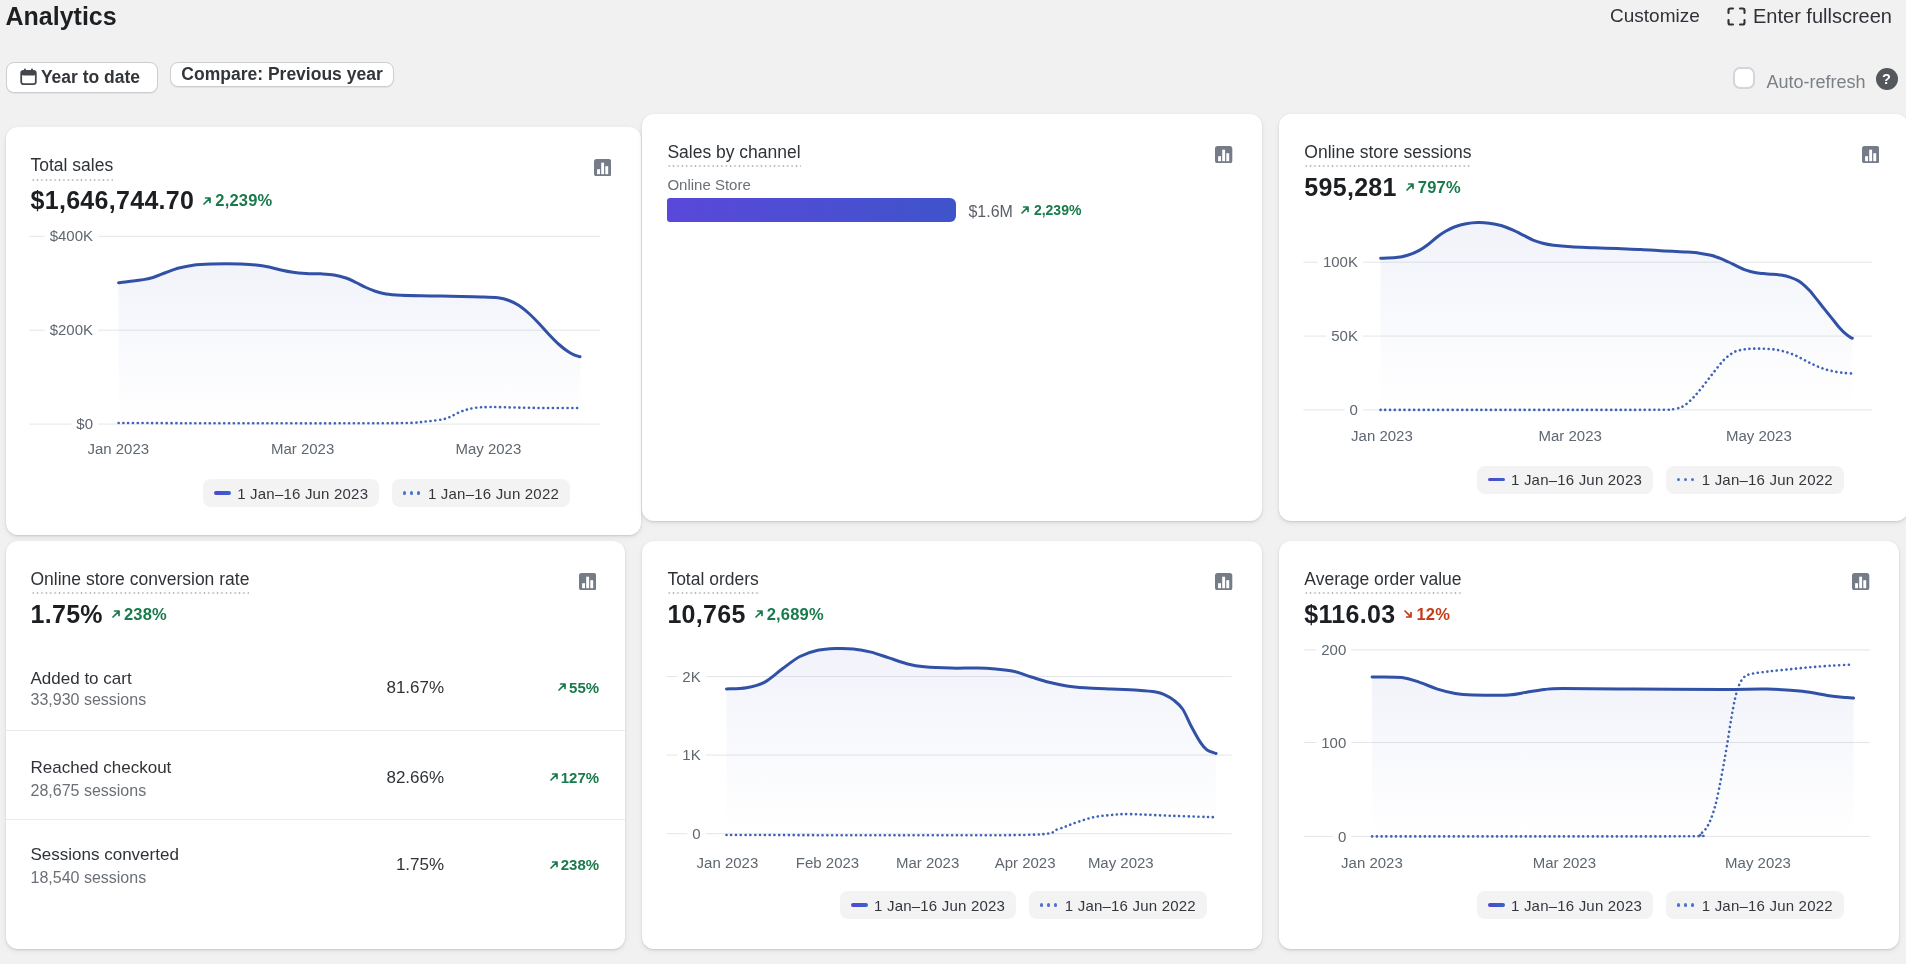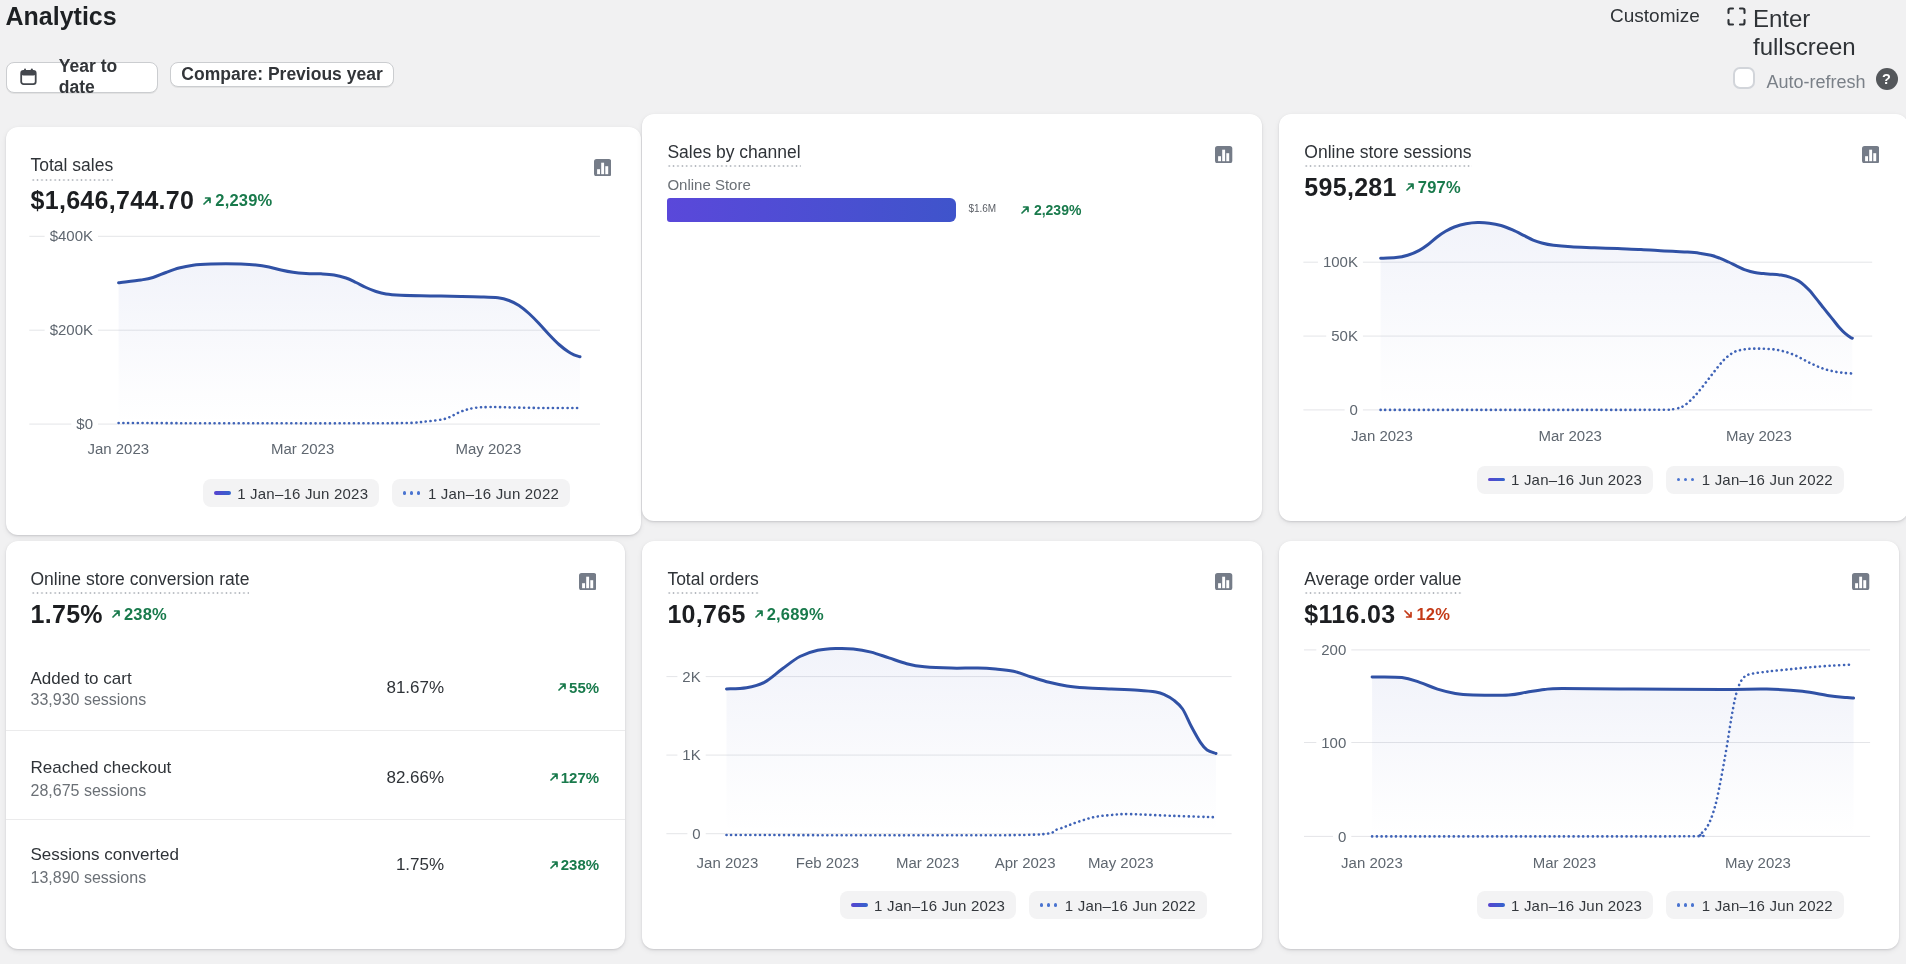--- a/index.html
+++ b/index.html
@@ -18,22 +18,22 @@
 background:#f3f3f4;font-size:15px;letter-spacing:0.2px;color:#33373c}
 .dash{width:17px;height:3.4px;border-radius:2px;background:linear-gradient(90deg,#5843cf,#3365cd)}
 .dots{display:inline-flex;gap:3.6px;align-items:center;margin-right:2px}
 .dots i{width:3.2px;height:3.2px;border-radius:50%;background:#4a74d0}
 </style></head><body>
 <div class="abs" style="left:5.5px;top:2px;font-size:25px;font-weight:bold;color:#1d2023">Analytics</div>
 <div class="abs" style="left:1610px;top:4.6px;font-size:19px;color:#2f3337">Customize</div>
 <div class="abs" style="left:1727px;top:7px"><svg width="19" height="19" viewBox="0 0 19 19">
       <path d="M1.5 6 V3.3 Q1.5 1.5 3.3 1.5 H6 M13 1.5 H15.7 Q17.5 1.5 17.5 3.3 V6 M17.5 13 V15.7 Q17.5 17.5 15.7 17.5 H13 M6 17.5 H3.3 Q1.5 17.5 1.5 15.7 V13" fill="none" stroke="#2f3337" stroke-width="2.1" stroke-linecap="round"></path>
     </svg></div>
-<div class="abs" style="left:1753px;top:4.6px;font-size:24px;color:#2f3337">Enter fullscreen</div>
-<div class="abs" style="left:5.9px;top:61.7px;width:152.5px;background:#fff;border:1px solid #cbcdd0;border-radius:8px;height:31.5px;display:flex;align-items:center;font-size:17.5px;font-weight:bold;color:#323539;box-shadow:0 1px 0 rgba(26,26,26,.07);gap:22px;padding-left:13px">
+<div class="abs" style="left:1753px;top:4.6px;font-size:20px;color:#2f3337">Enter fullscreen</div>
+<div class="abs" style="left:5.9px;top:61.7px;width:152.5px;background:#fff;border:1px solid #cbcdd0;border-radius:8px;height:31.5px;display:flex;align-items:center;font-size:17.5px;font-weight:bold;color:#323539;box-shadow:0 1px 0 rgba(26,26,26,.07);gap:4px;padding-left:13px">
     <svg width="17" height="18" viewBox="0 0 17 18">
       <rect x="1.2" y="2.8" width="14.6" height="13.4" rx="2.4" fill="none" stroke="#43474d" stroke-width="1.8"></rect>
       <rect x="1.2" y="2.8" width="14.6" height="4.6" rx="2.2" fill="#43474d"></rect>
       <rect x="4.1" y="0.4" width="1.9" height="3.4" rx="0.9" fill="#43474d"></rect>
       <rect x="11" y="0.4" width="1.9" height="3.4" rx="0.9" fill="#43474d"></rect>
     </svg>
     <span>Year to date</span>
   </div>
 <div class="abs" style="left:169.6px;top:61.7px;width:224.9px;background:#fff;border:1px solid #cbcdd0;border-radius:8px;height:25px;display:flex;align-items:center;font-size:17.5px;font-weight:bold;color:#323539;box-shadow:0 1px 0 rgba(26,26,26,.07);justify-content:center">Compare: Previous year</div>
 <div class="abs" style="left:1733px;top:67px;width:22.2px;height:22.2px;background:#fff;border:2.2px solid #d2d5da;border-radius:7px"></div>
@@ -92,21 +92,21 @@
 <div class="card" style="left:642.4px;top:113.5px;width:619.6px;height:407.5px">
     <div class="ctitle" style="left:25px">Sales by channel</div>
     <div class="cicon"><svg width="17.3" height="17.3" viewBox="0 0 17.3 17.3">
         <rect x="0" y="0" width="17.3" height="17.3" rx="2.6" fill="#757c88"></rect>
         <rect x="3.1" y="10.2" width="2.9" height="5" fill="#fff"></rect>
         <rect x="7.2" y="3.7" width="2.9" height="11.5" fill="#fff"></rect>
         <rect x="11.3" y="7.2" width="2.9" height="8" fill="#fff"></rect>
       </svg></div>
     <div style="position:absolute;left:25px;top:62px;font-size:15px;color:#6b7076">Online Store</div>
     <div style="position:absolute;left:24.6px;top:84px;width:289px;height:24.5px;border-radius:3px 6px 6px 3px;background:linear-gradient(90deg,#5a48da,#3f54cb)"></div>
-    <div style="position:absolute;left:326px;top:89px;font-size:10px;color:#5b5f66">$1.6M</div>
+    <div style="position:absolute;left:326px;top:89px;font-size:16px;color:#5b5f66">$1.6M</div>
     <div style="position:absolute;left:378.5px;top:88px;display:flex;align-items:center;gap:5px;color:#197a4c;font-size:14px;font-weight:bold">
       <svg width="8" height="8" viewBox="0 0 8 8" style="flex:none">
         <path d="M1 7 L6.7 1.3 M2.6 1 H7 V5.4" fill="none" stroke="#197a4c" stroke-width="1.7" stroke-linecap="round" stroke-linejoin="round"></path>
       </svg>
       <span>2,239%</span>
     </div>
   </div>
 <div class="card" style="left:1279.3px;top:113.5px;width:629px;height:407.5px">
     <div class="ctitle" style="left:25px">Online store sessions</div>
     <div class="cicon"><svg width="17.3" height="17.3" viewBox="0 0 17.3 17.3">
@@ -188,21 +188,21 @@
     <div style="position:absolute;left:25px;top:241.5px;font-size:16px;color:#6b7076">28,675 sessions</div>
     <div style="position:absolute;right:181px;top:227.25px;font-size:17px;color:#2f3338">82.66%</div>
     <div style="position:absolute;right:26px;top:228.25px;display:flex;align-items:center;gap:3px;color:#197a4c;font-size:15px;font-weight:bold">
       <svg width="8" height="8" viewBox="0 0 8 8" style="flex:none">
         <path d="M1 7 L6.7 1.3 M2.6 1 H7 V5.4" fill="none" stroke="#197a4c" stroke-width="1.7" stroke-linecap="round" stroke-linejoin="round"></path>
       </svg>
       <span>127%</span>
     </div>
     <div style="position:absolute;left:0;right:0;top:278px;border-top:1px solid #ebebec"></div>
     <div style="position:absolute;left:25px;top:304.7px;font-size:17px;color:#2f3338">Sessions converted</div>
-    <div style="position:absolute;left:25px;top:328.3px;font-size:16px;color:#6b7076">13,890 sessions</div>
+    <div style="position:absolute;left:25px;top:328.3px;font-size:16px;color:#6b7076">18,540 sessions</div>
     <div style="position:absolute;right:181px;top:314.5px;font-size:17px;color:#2f3338">1.75%</div>
     <div style="position:absolute;right:26px;top:315.5px;display:flex;align-items:center;gap:3px;color:#197a4c;font-size:15px;font-weight:bold">
       <svg width="8" height="8" viewBox="0 0 8 8" style="flex:none">
         <path d="M1 7 L6.7 1.3 M2.6 1 H7 V5.4" fill="none" stroke="#197a4c" stroke-width="1.7" stroke-linecap="round" stroke-linejoin="round"></path>
       </svg>
       <span>238%</span>
     </div>
   </div>
 <div class="card" style="left:642.4px;top:540.5px;width:619.6px;height:408.3px">
     <div class="ctitle" style="left:25px">Total orders</div>

